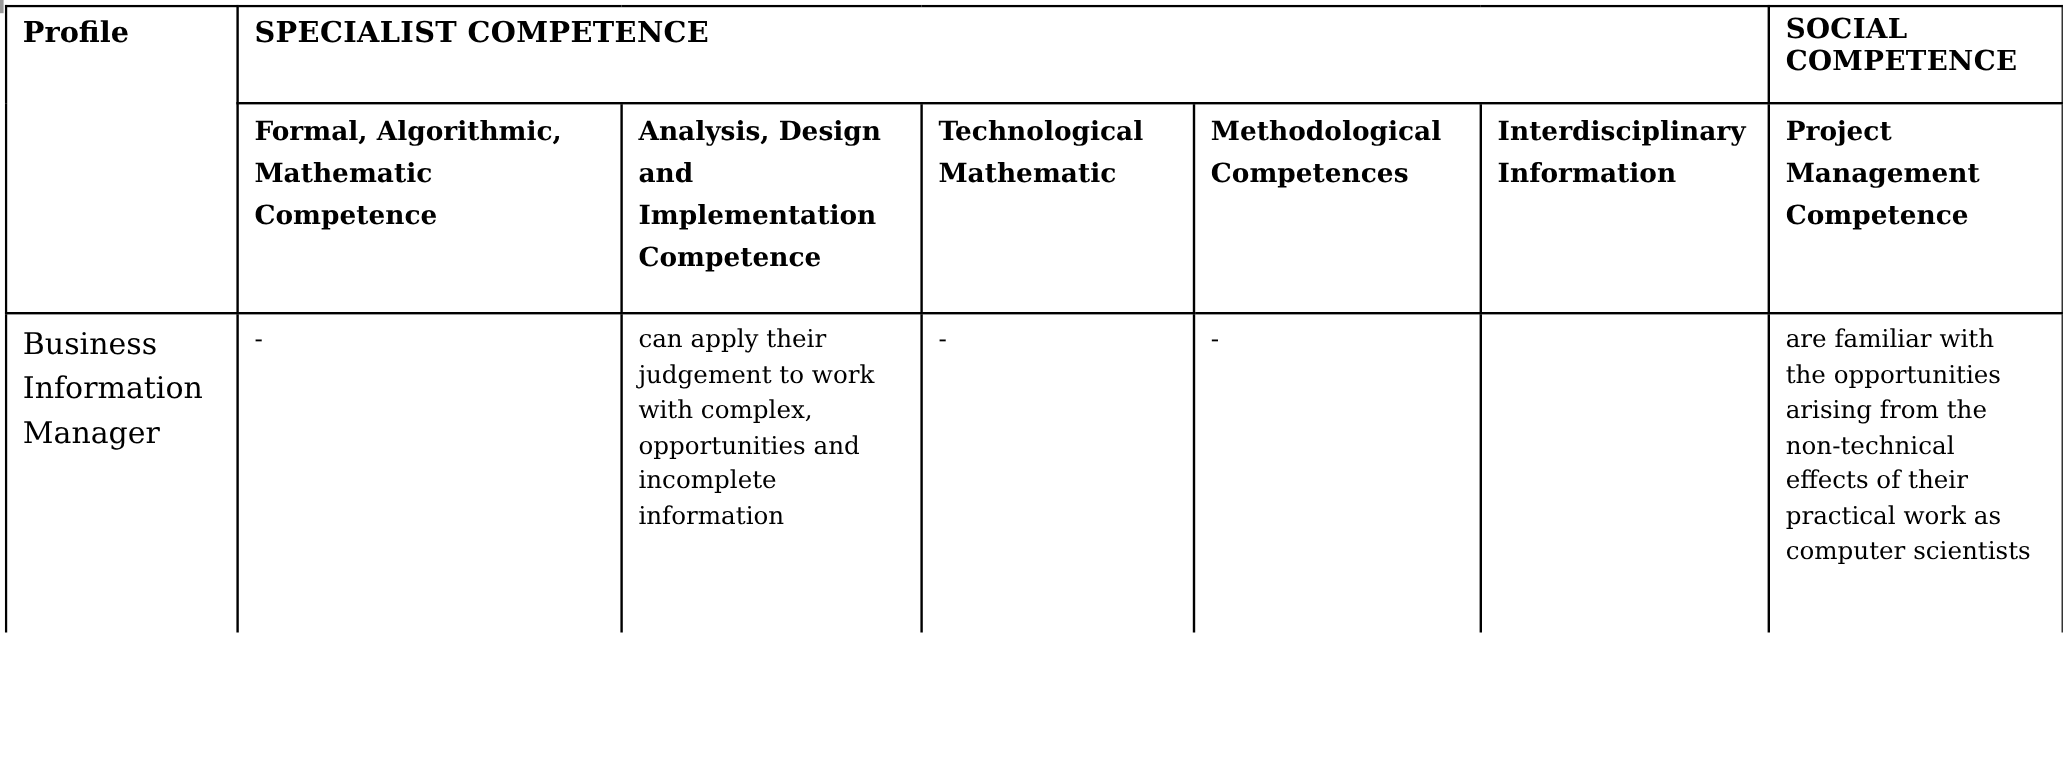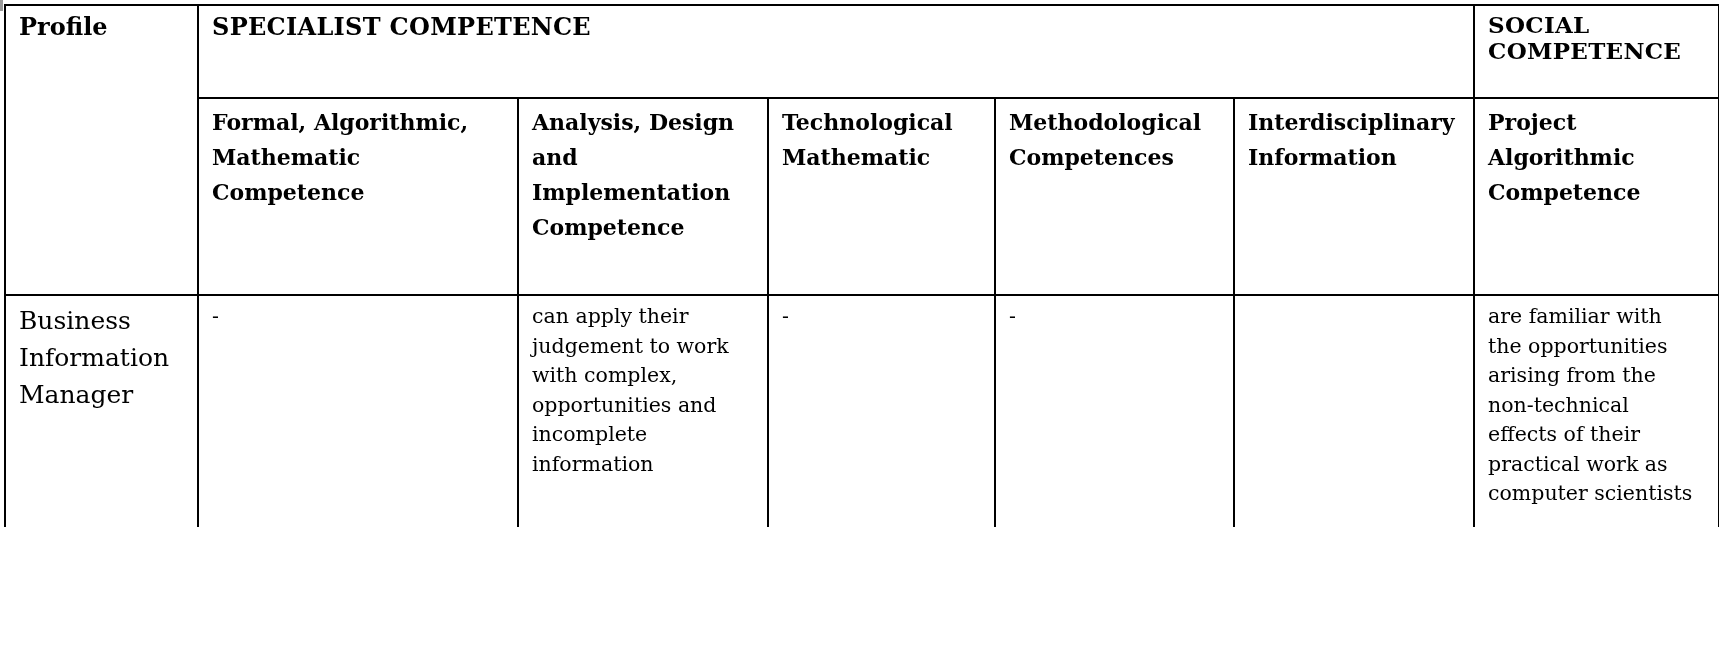--- a/index.html
+++ b/index.html
@@ -27,22 +27,22 @@
     width: 1714px;
   }
   table.competence th, table.competence td {
     border: 2px solid #000000;
     vertical-align: top;
     text-align: left;
     padding: 6px 12px 4px 13px;
     white-space: pre-line;
     overflow: hidden;
   }
-  tr.header-row-1 { height: 93px; border-radius: 19px; }
-  tr.header-row-2 { height: 197px; }
+  tr.header-row-1 { height: 81px; border-radius: 19px; }
+  tr.header-row-2 { height: 175px; }
   tr.data-row     { height: 315px; }
   tr.partial-row  { height: 60px; }
   tr.partial-row td { border-bottom: none; }
 
   th.profile-head {
     font-size: 24px;
     font-weight: bold;
     padding-left: 16px;
     padding-top: 8px;
   }
@@ -105,21 +105,21 @@
 and
 Implementation
 Competence</th>
       <th class="sub-head">Technological
 Mathematic</th>
       <th class="sub-head">Methodological
 Competences</th>
       <th class="sub-head">Interdisciplinary
 Information</th>
       <th class="sub-head">Project
-Algorithmic
+Management
 Competence</th>
     </tr>
     <tr class="data-row">
       <td class="row-label">Business
 Information
 Manager</td>
       <td class="body-cell">-</td>
       <td class="body-cell">can apply their
 judgement to work
 with complex,

